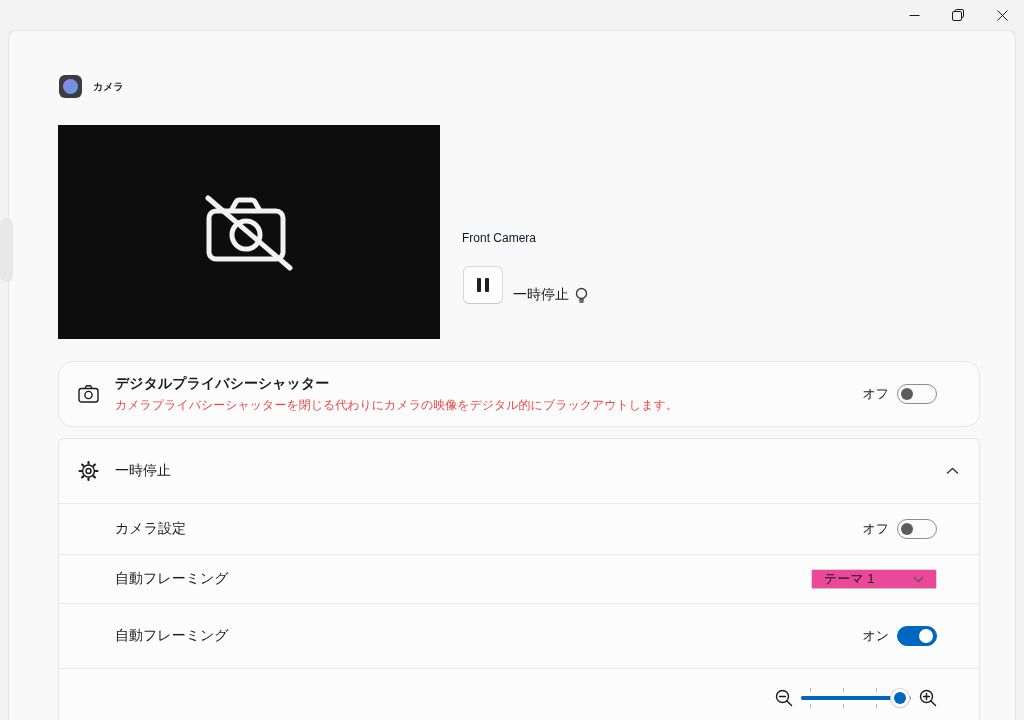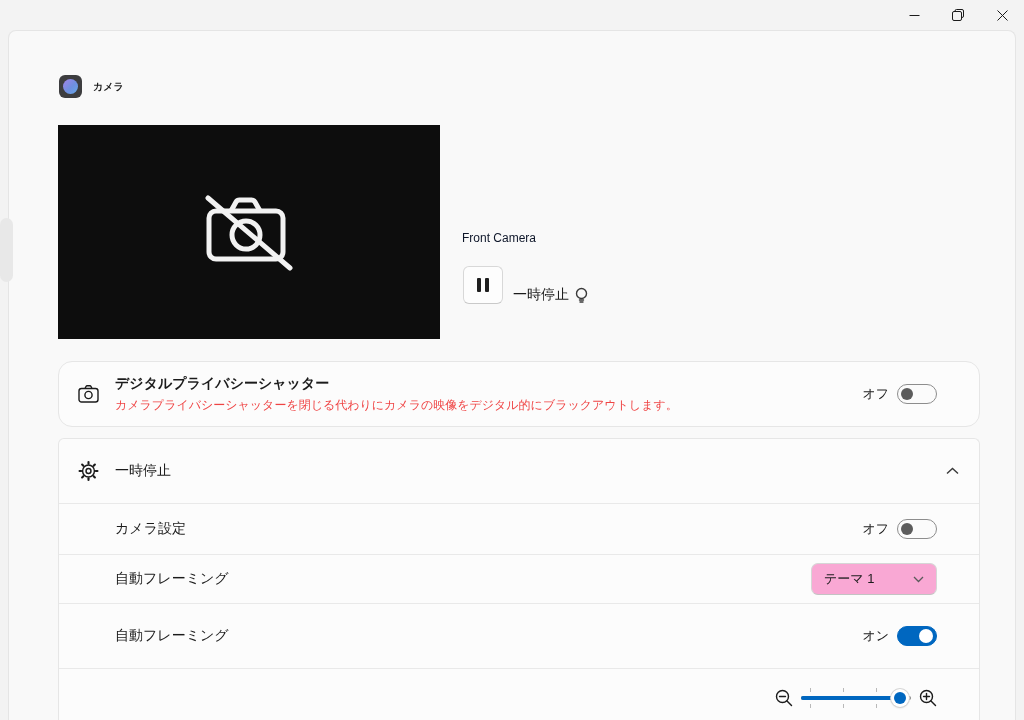--- a/index.html
+++ b/index.html
@@ -76,22 +76,22 @@
   
   .toggle-label { font-size:13px; color:#1b1b1b; }
   .toggle { width:40px; height:20px; border-radius:10px; position:relative; cursor:default; }
   .toggle.off { border:1px solid #8d8d8d; background:#fbfbfb; }
   .toggle.off .knob { position:absolute; left:3px; top:3px; width:12px; height:12px; border-radius:50%; background:#5c5c5c; }
   .toggle.on { background:#0067c0; border:1px solid #0067c0; }
   .toggle.on .knob { position:absolute; right:3px; top:2px; width:14px; height:14px; border-radius:50%; background:#ffffff; }
 
   
   .dropdown {
-    width:126px; height:32px; background:#f9a8d4; border:1px solid #d6d6d6; border-bottom-color:#c3c3c3;
-    border-radius:7px; display:flex; align-items:center; padding:0 12px; cursor:default;
+    width:126px; height:20px; background:#ec4899; border:1px solid #d6d6d6; border-bottom-color:#c3c3c3;
+    border-radius:2px; display:flex; align-items:center; padding:0 12px; cursor:default;
   }
   .dropdown .dd-value { font-size:13px; flex:1; }
 
   
   .chev { position:absolute; right:20px; top:50%; transform:translateY(-50%); display:flex; }
 
   
   .slider-group { display:flex; align-items:center; gap:8px; }
   .slider { position:relative; width:110px; height:20px; }
   .slider .track { position:absolute; left:0; right:0; top:8px; height:4px; border-radius:2px; background:#8a8a8a; }

